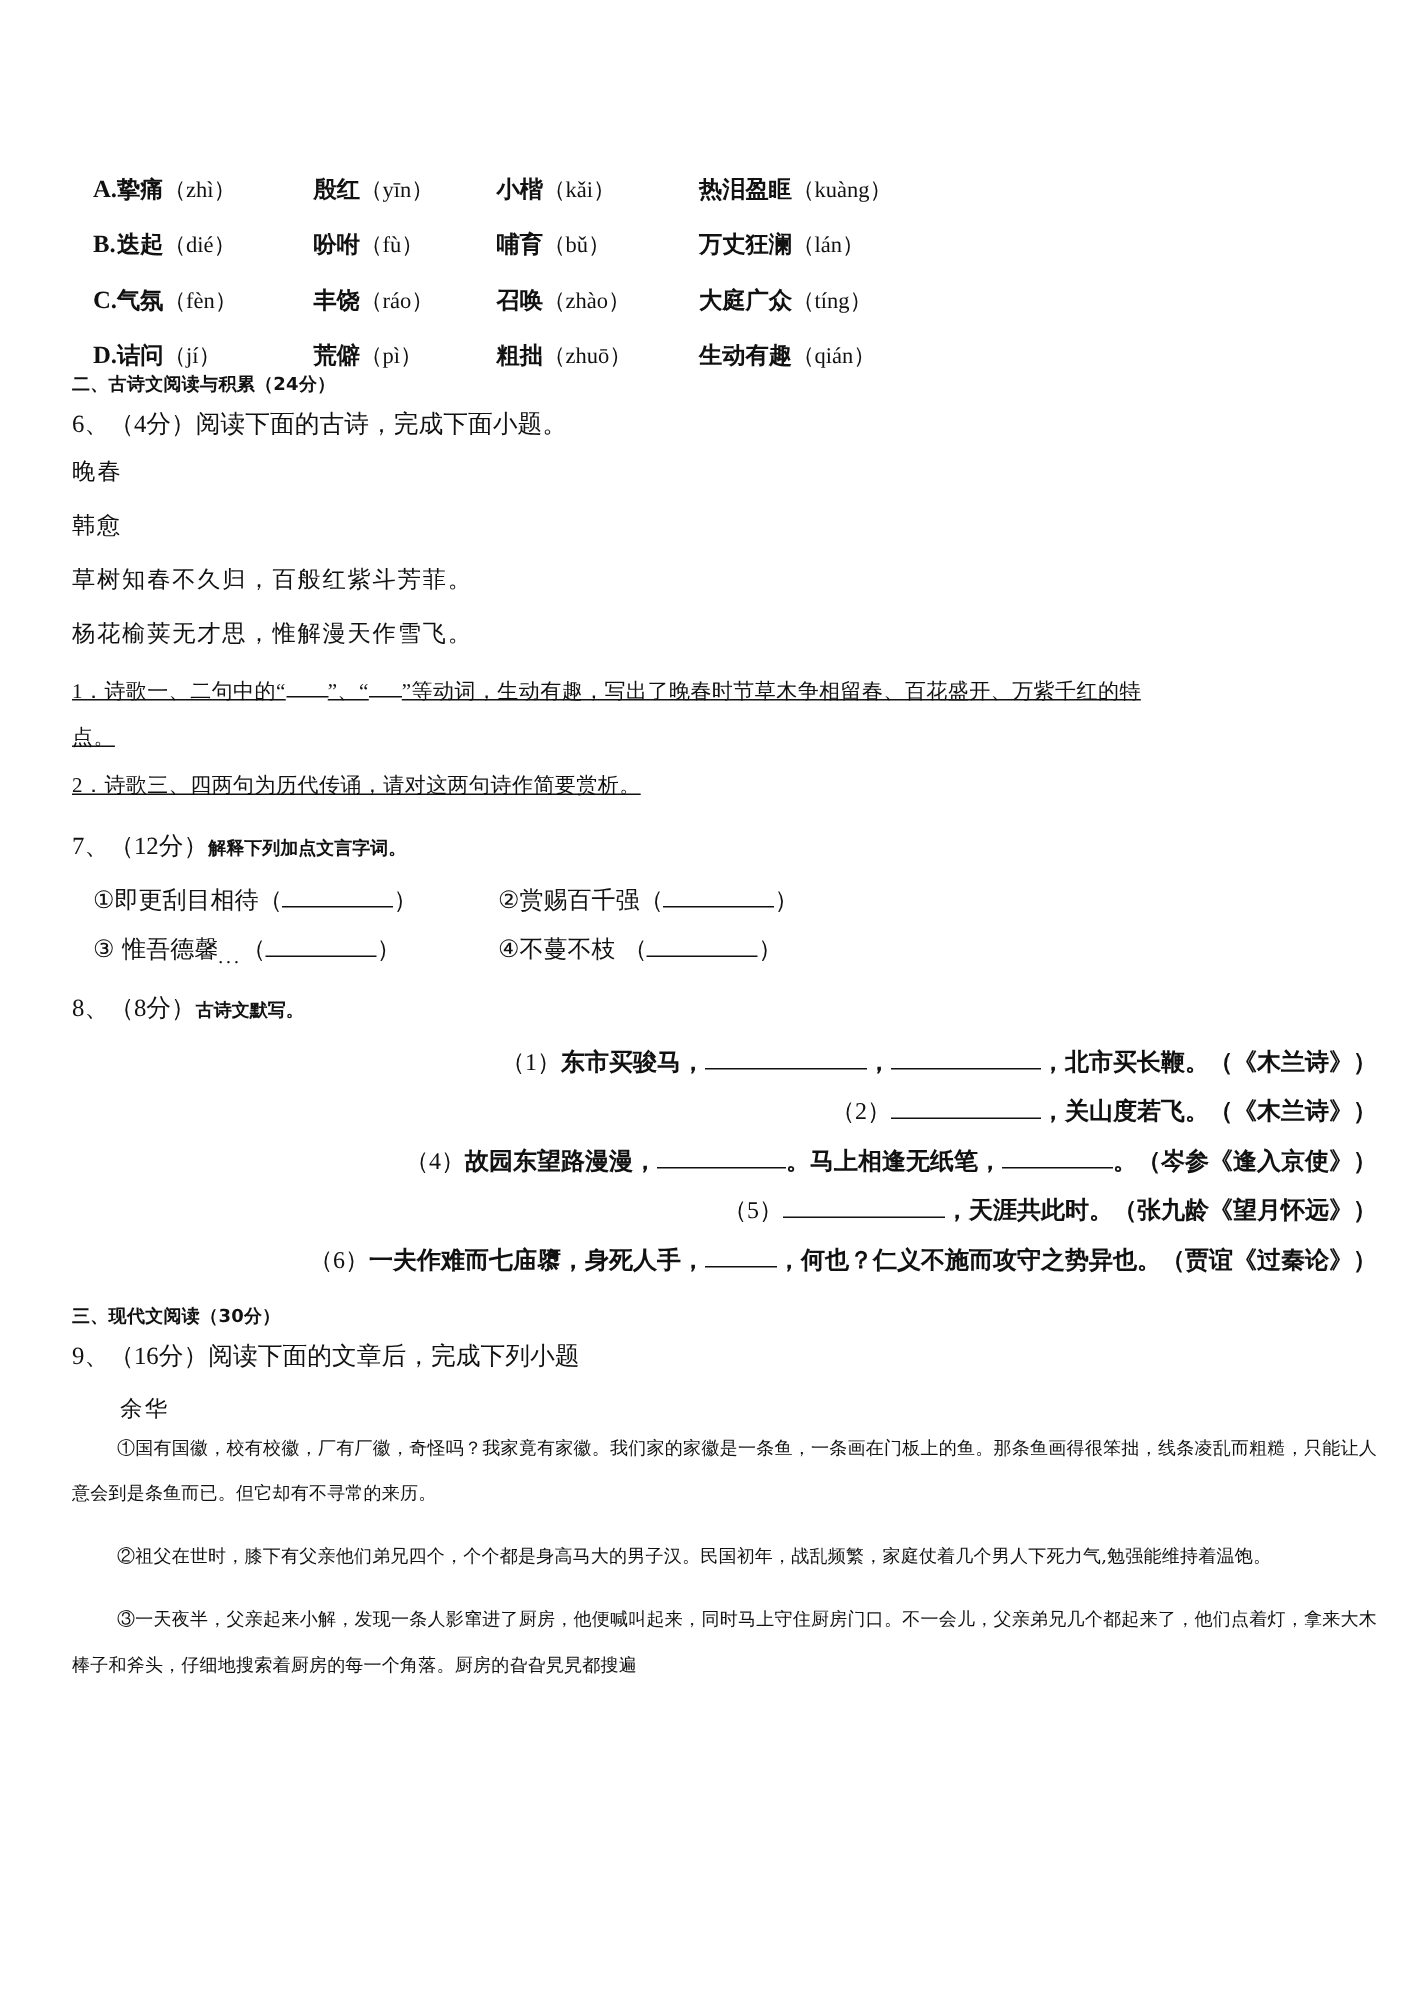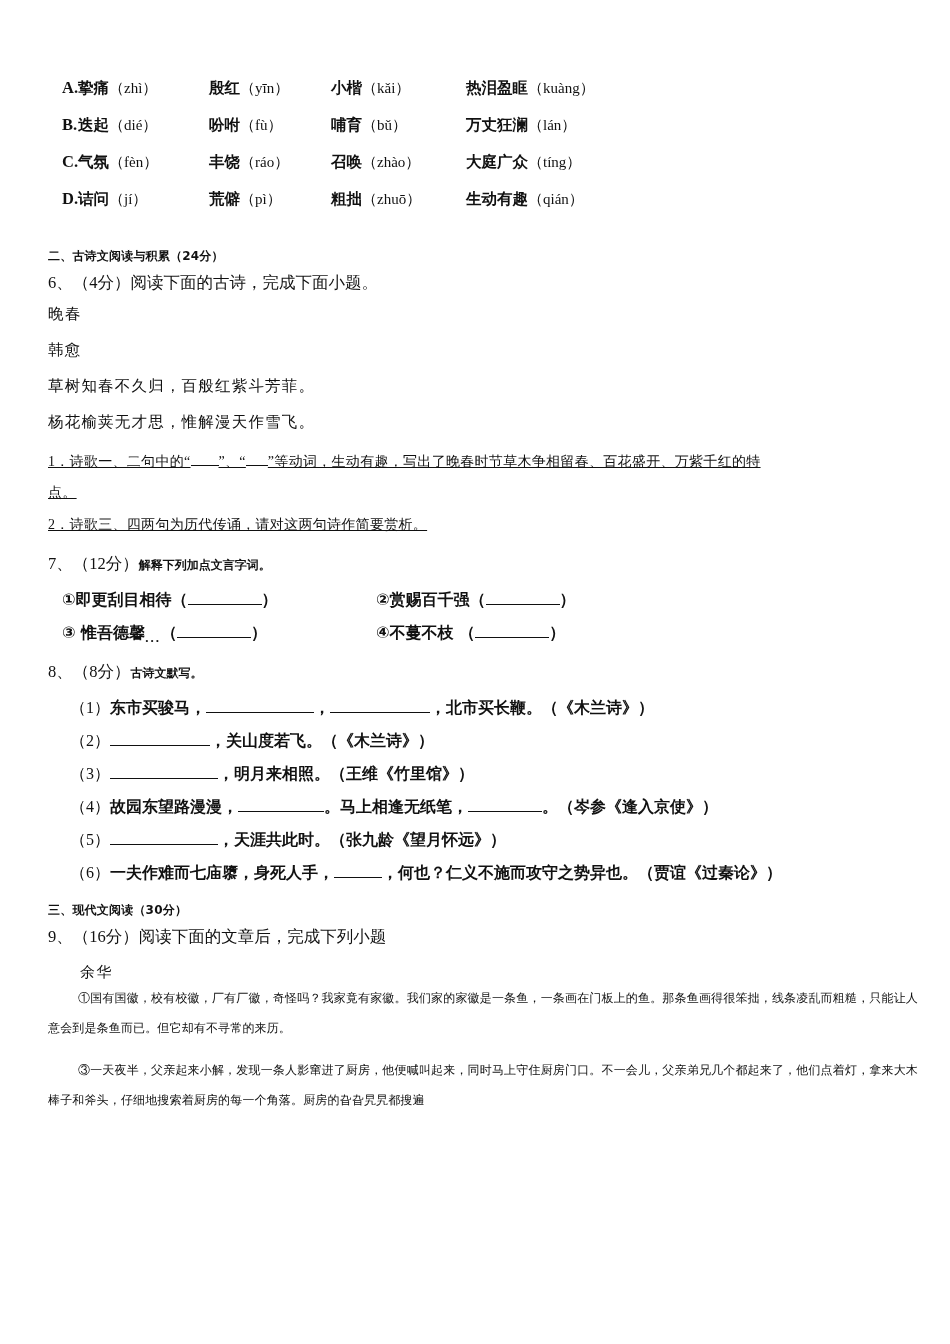--- a/index.html
+++ b/index.html
@@ -38,20 +38,21 @@
     font-family: "Liberation Serif", serif;
     width: 30px;
     flex: 0 0 30px;
     padding-left: 14px;
     box-sizing: border-box;
   }
   .opt {
     font-weight: bold;
     font-family: "DejaVu Sans", "Liberation Sans", sans-serif;
     font-size: 15.5px;
+    margin-top: 38px;
   }
   .opt .py {
     font-family: "Liberation Serif", "DejaVu Serif", serif;
     font-weight: normal;
     font-size: 15px;
   }
   .c1 { flex: 0 0 131px; }
   .c2 { flex: 0 0 122px; }
   .c3 { flex: 0 0 135px; }
   .c4 { flex: 0 0 auto; }
@@ -105,45 +106,45 @@
   .bl-48 { width: 48px; }
   .bl-80 { width: 86px; }
   .bl-95 { width: 100px; }
   .bl-105 { width: 108px; }
   .bl-72 { width: 74px; }
 
   
   .q7-row {
     display: flex;
     font-size: 16px;
-    font-weight: bold;
+    font-weight: normal;
     font-family: "DejaVu Sans", "Liberation Sans", sans-serif;
     margin: 0 0 12px 0;
     padding-left: 14px;
     white-space: nowrap;
-    gap: 44px;
   }
   .q7-item-a { flex: 0 0 270px; }
   .q7-item-b { flex: 0 0 auto; }
   .dots {
     font-family: "Liberation Serif", serif;
     font-size: 13px;
     letter-spacing: 2px;
     position: relative;
     top: 4px;
   }
 
   
   .fill-row {
     font-size: 16px;
     font-weight: bold;
     font-family: "DejaVu Sans", "Liberation Sans", sans-serif;
     margin: 0 0 12px 0;
     padding-left: 22px;
     white-space: nowrap;
+    text-align: right;
   }
   .fill-row .idx {
     font-family: "Liberation Serif", serif;
     font-weight: normal;
   }
 
   
   .prose {
     font-family: "DejaVu Serif", "Liberation Serif", serif;
     font-size: 12px;
@@ -239,23 +240,20 @@
   </div>
 
   <div class="fill-row">
     <span class="idx">（1）</span><span>东市买骏马，</span><span class="blank-s bl-105"></span><span>，</span><span class="blank-s bl-95"></span><span>，北市买长鞭。（《木兰诗》）</span>
   </div>
 
   <div class="fill-row">
     <span class="idx">（2）</span><span class="blank-s bl-95"></span><span>，关山度若飞。（《木兰诗》）</span>
   </div>
 
-  <div class="fill-row">
-    <span class="idx">（3）</span><span class="blank-s bl-105"></span><span>，明月来相照。（王维《竹里馆》）</span>
-  </div>
 
   <div class="fill-row">
     <span class="idx">（4）</span><span>故园东望路漫漫，</span><span class="blank-s bl-80"></span><span>。马上相逢无纸笔，</span><span class="blank-s bl-72"></span><span>。（岑参《逢入京使》）</span>
   </div>
 
   <div class="fill-row">
     <span class="idx">（5）</span><span class="blank-s bl-105"></span><span>，天涯共此时。（张九龄《望月怀远》）</span>
   </div>
 
   <div class="fill-row" style="margin-bottom:18px;">
@@ -264,15 +262,16 @@
 
   <div class="section-head">三、现代文阅读（30分）</div>
 
   <div class="q-line" style="margin-bottom:14px;">
     <span class="q-num">9、</span><span class="q-num">（16分）</span><span>阅读下面的文章后，完成下列小题</span>
   </div>
 
   <div class="work-title" style="margin-bottom:1px;">余华</div>
 
   <p class="prose"><span class="indent"></span><span>①国有国徽，校有校徽，厂有厂徽，奇怪吗？我家竟有家徽。我们家的家徽是一条鱼，一条画在门板上的鱼。那条鱼画得很笨拙，线条凌乱而粗糙，只能让人意会到是条鱼而已。但它却有不寻常的来历。</span></p>
+  <p class="prose mt12"><span class="indent"></span><span>②祖父在世时，膝下有父亲他们弟兄四个，个个都是身高马大的男子汉。民国初年，战乱频繁，家庭仗着几个男人下死力气,勉强能维持着温饱。</span></p>
   <p class="prose mt12"><span class="indent"></span><span>③一天夜半，父亲起来小解，发现一条人影窜进了厨房，他便喊叫起来，同时马上守住厨房门口。不一会儿，父亲弟兄几个都起来了，他们点着灯，拿来大木棒子和斧头，仔细地搜索着厨房的每一个角落。厨房的旮旮旯旯都搜遍</span></p>
 
 </div>
 
 </body></html>

